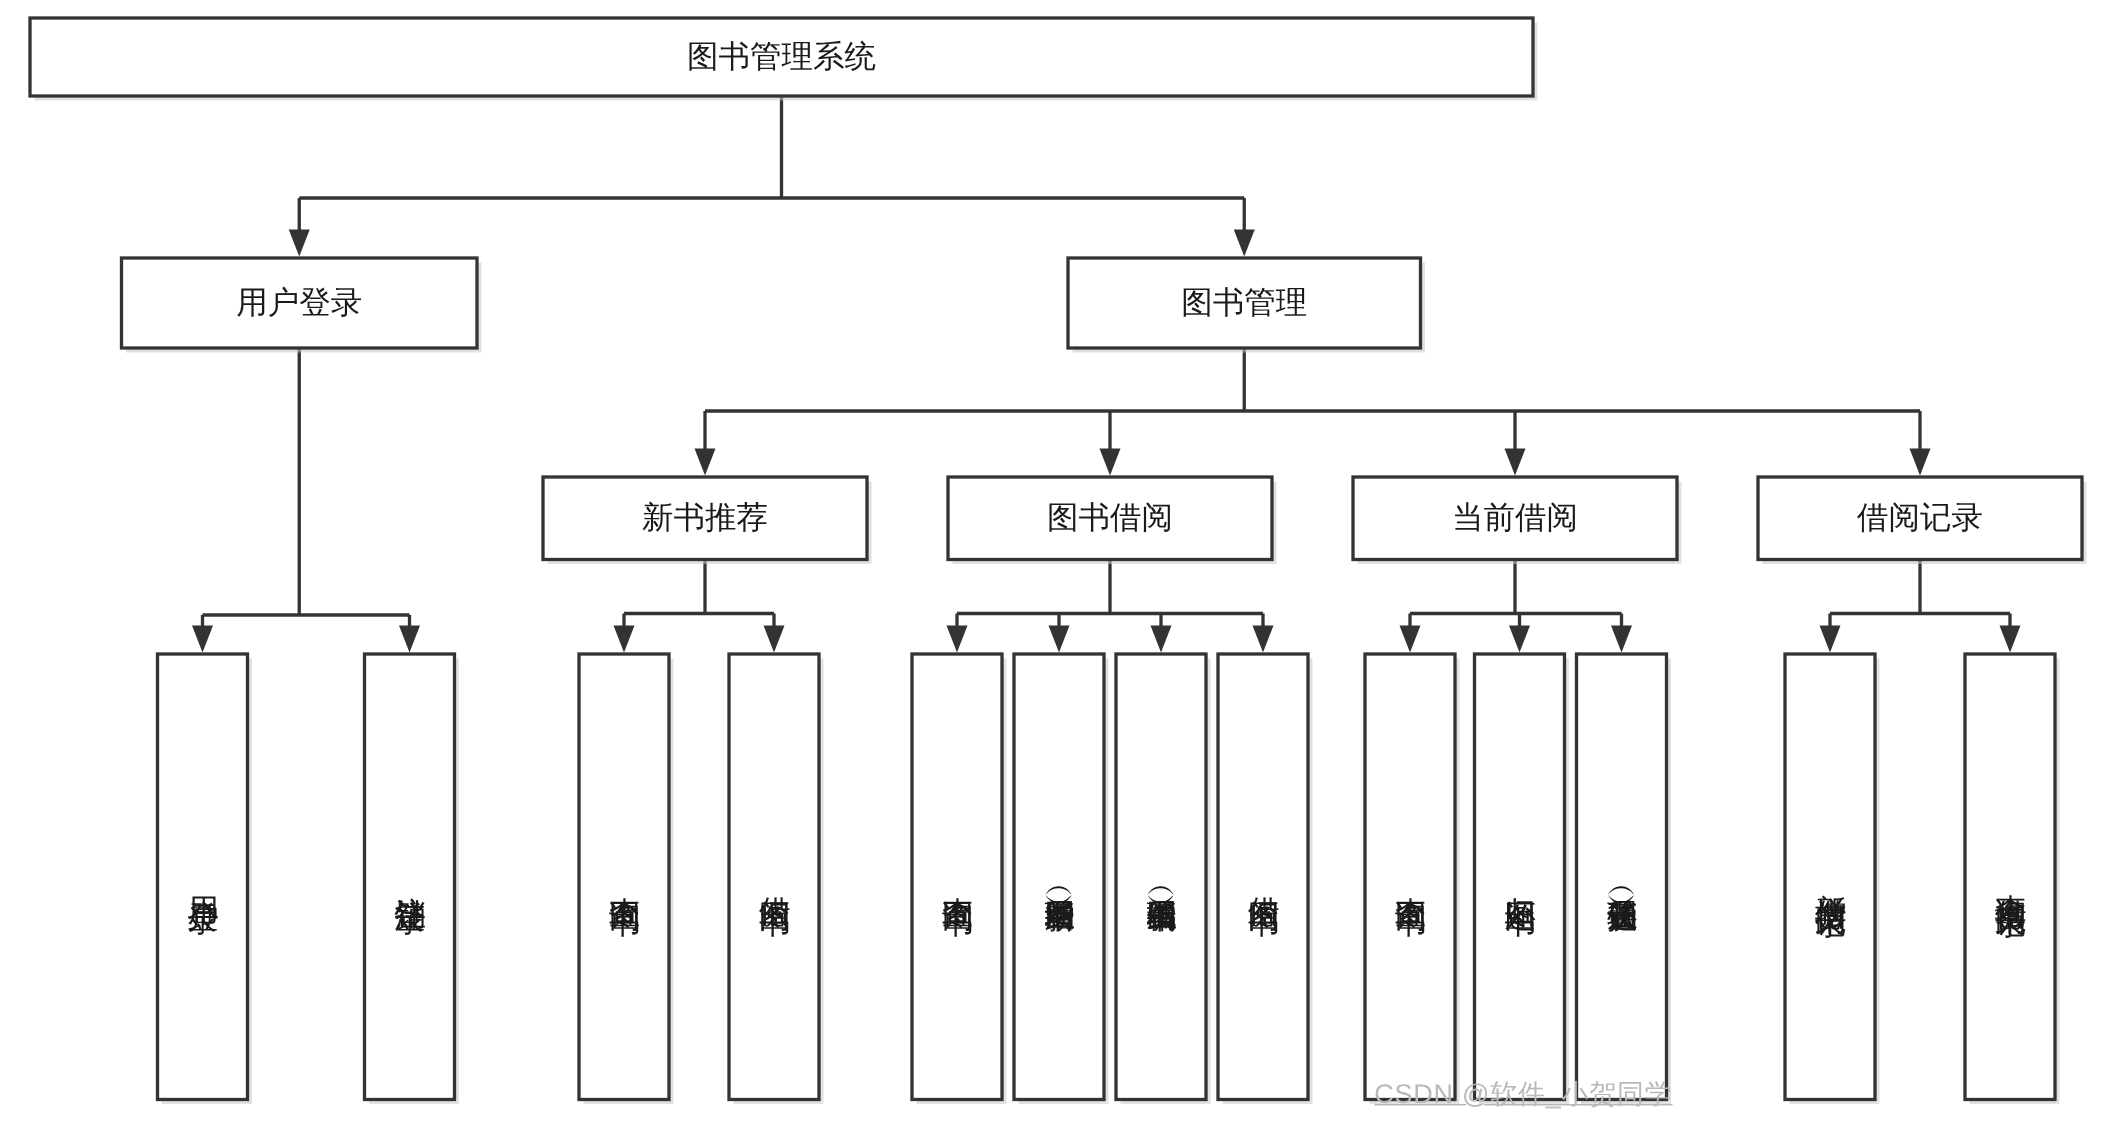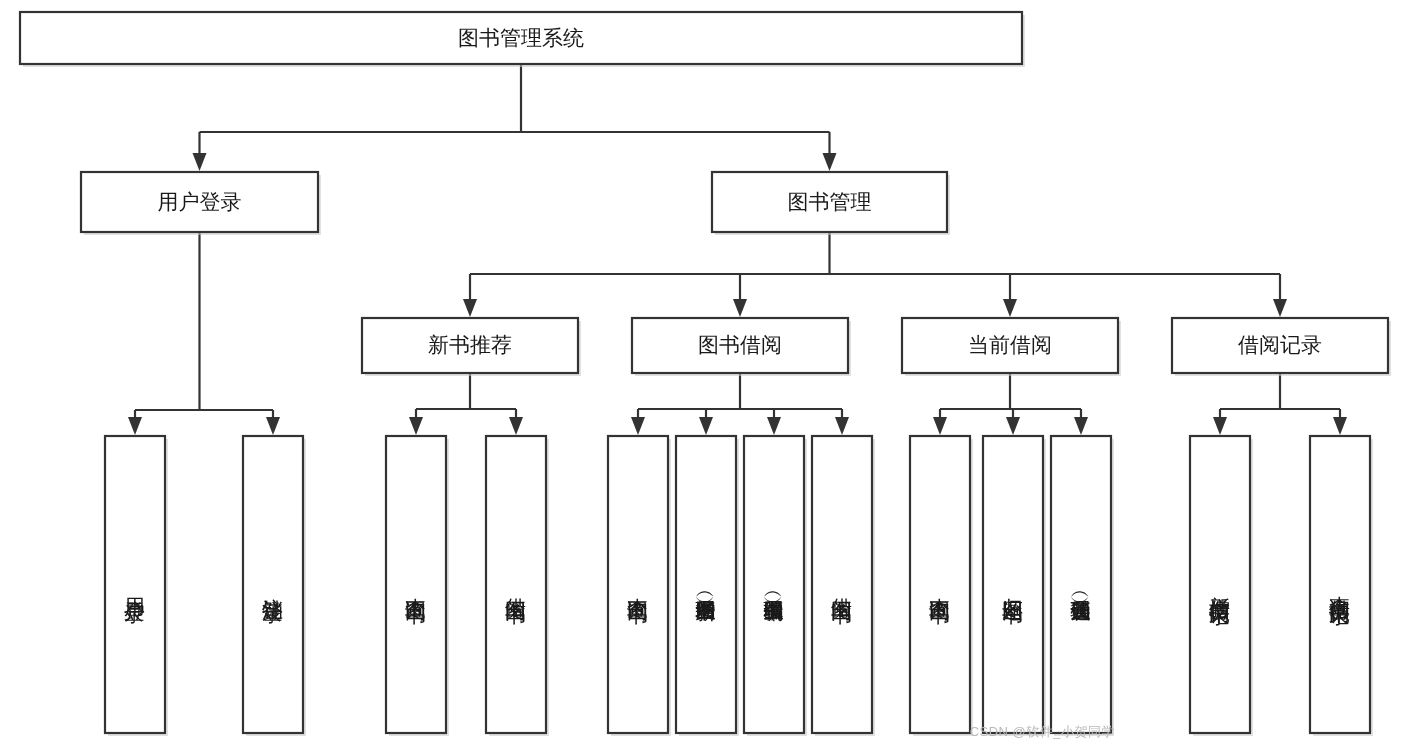--- a/index.html
+++ b/index.html
@@ -63,24 +63,25 @@
     letter-spacing: 2px;
     line-height: 1;
     pointer-events: none;
     white-space: nowrap;
   }
   .watermark {
     position: absolute;
     right: 12px;
     bottom: 6px;
     font-family: "Liberation Sans", "DejaVu Sans", sans-serif;
-    font-size: 13px;
+    font-size: 18px;
     color: #b9b9b9;
     letter-spacing: 0.5px;
     user-select: none;
+    text-decoration: underline;
   }
 </style>
 </head>
 <body>
 
 <div id="diagram-root">
 
   <svg class="diagram" viewBox="0 0 1405 747">
     <defs>
       <marker id="arrow" viewBox="0 0 12 12" refX="6" refY="10" markerWidth="9" markerHeight="9" orient="auto-start-reverse">

